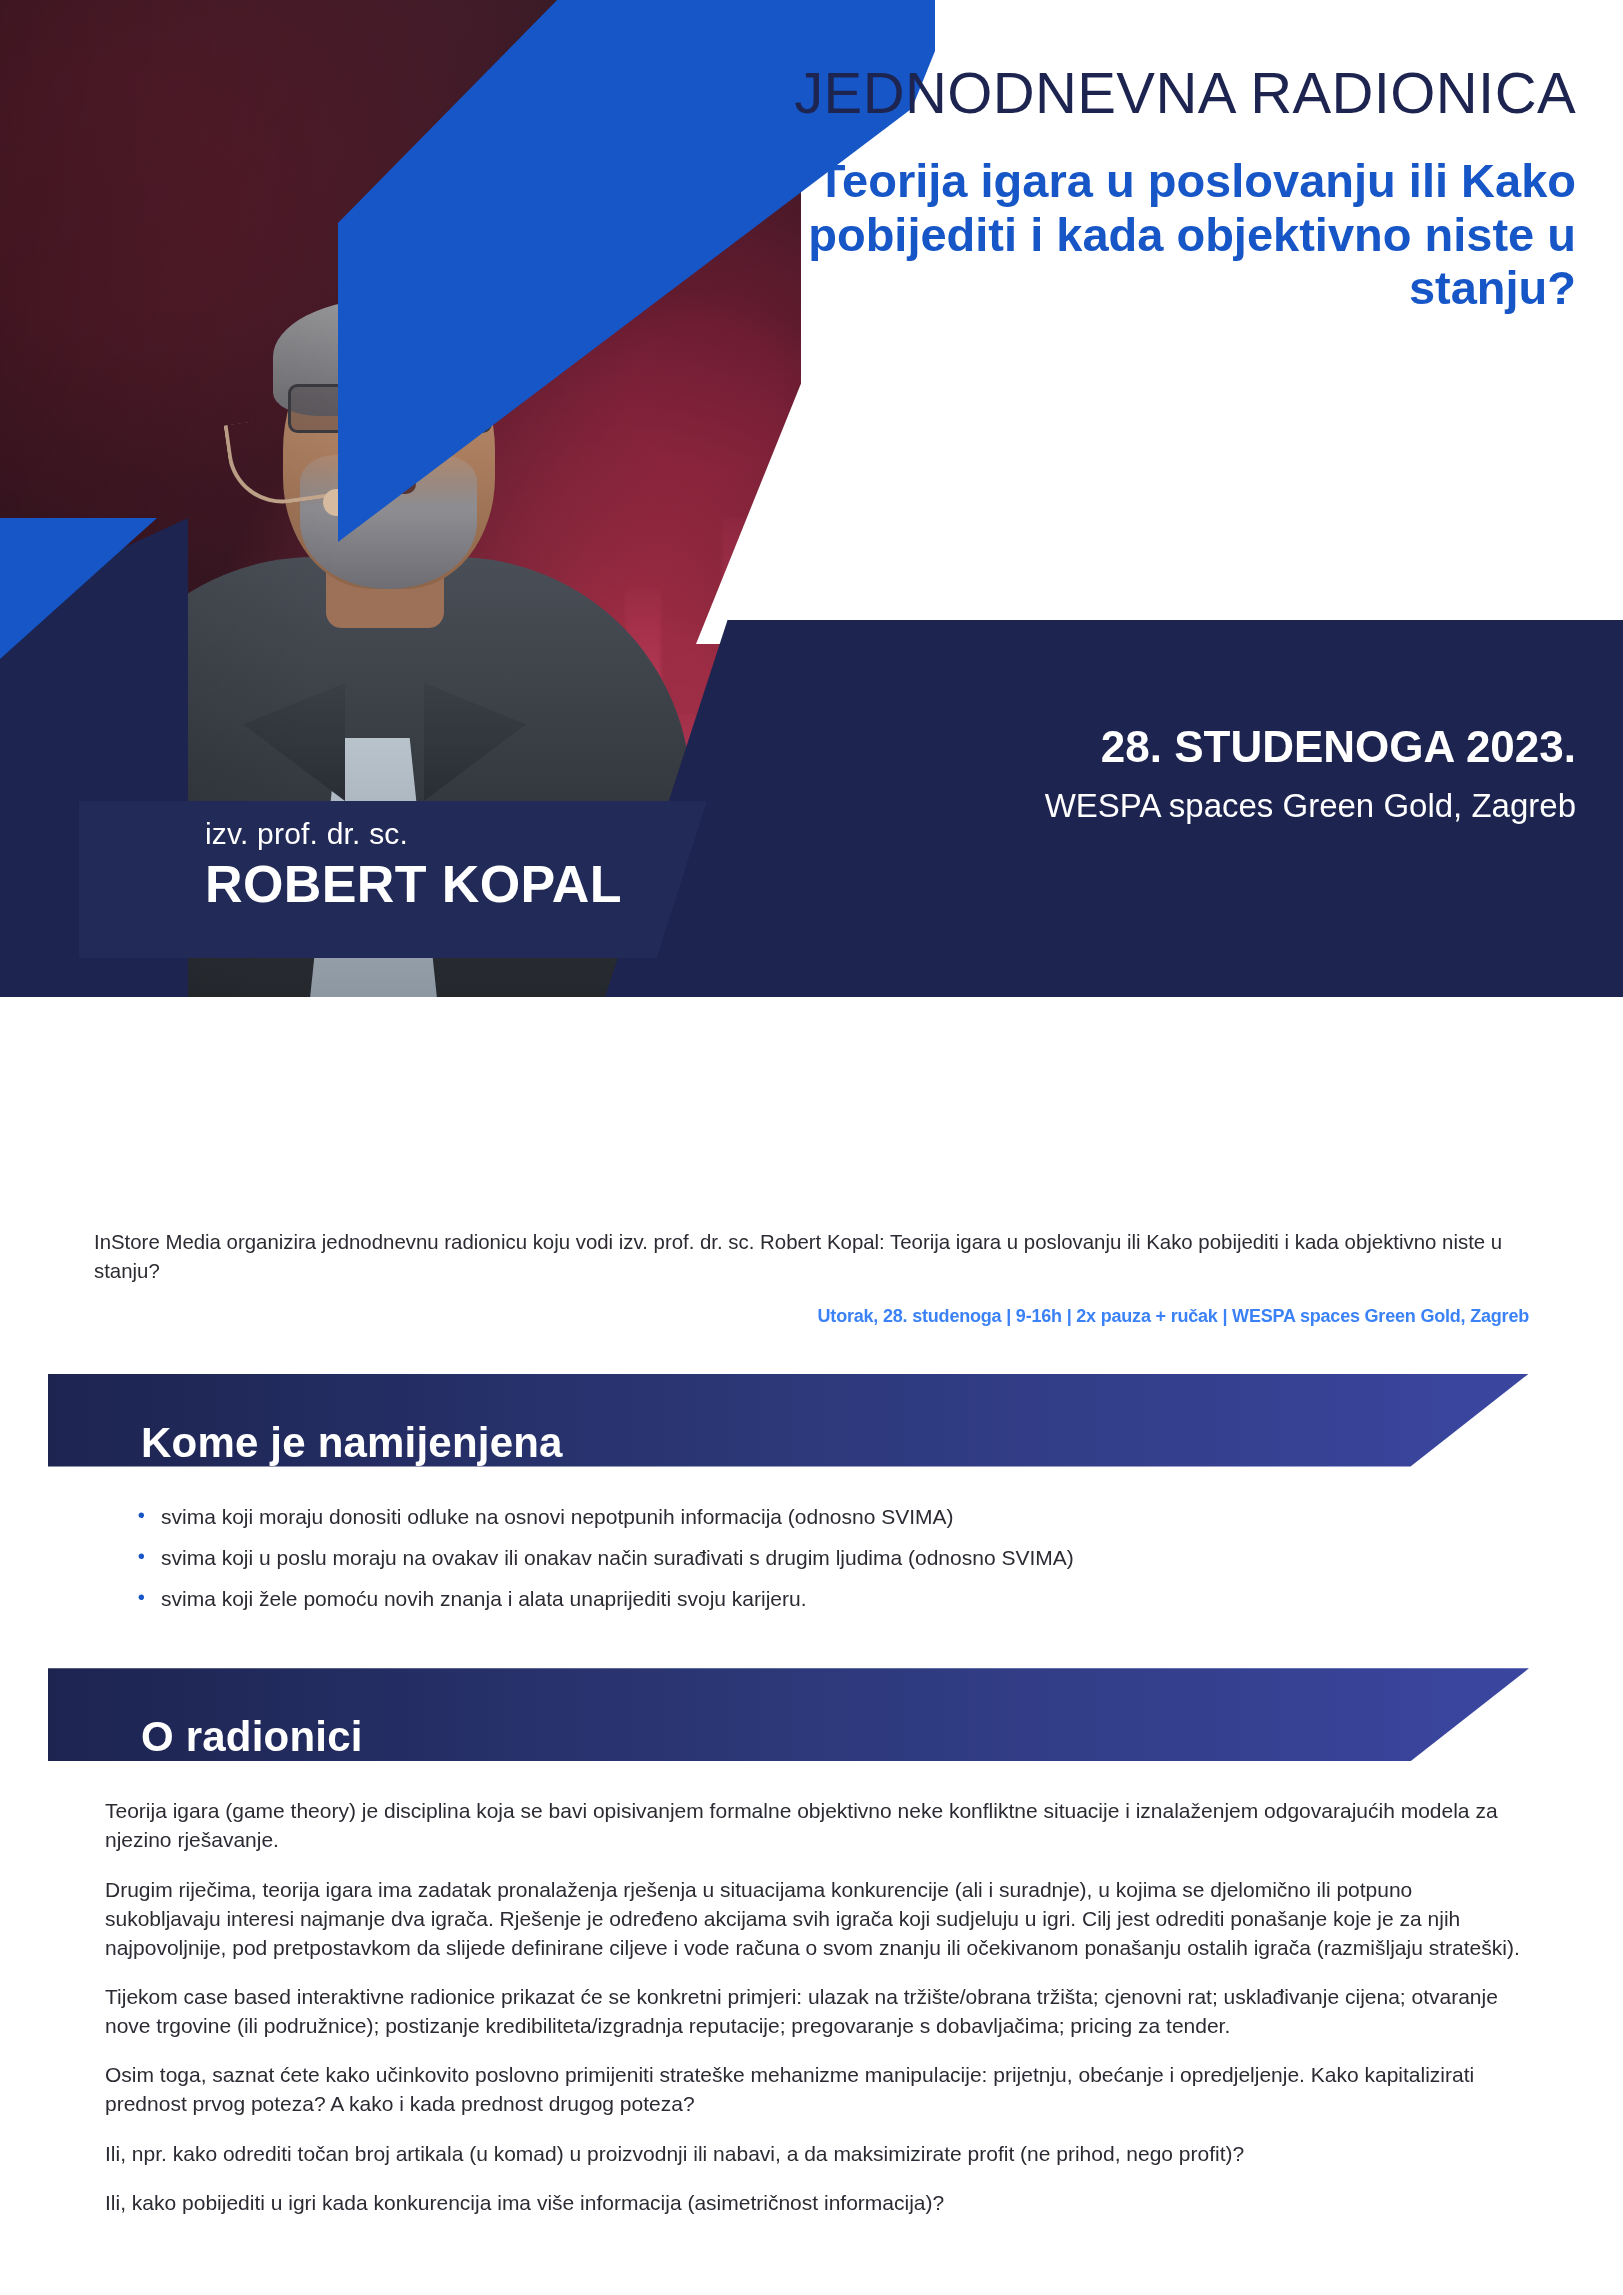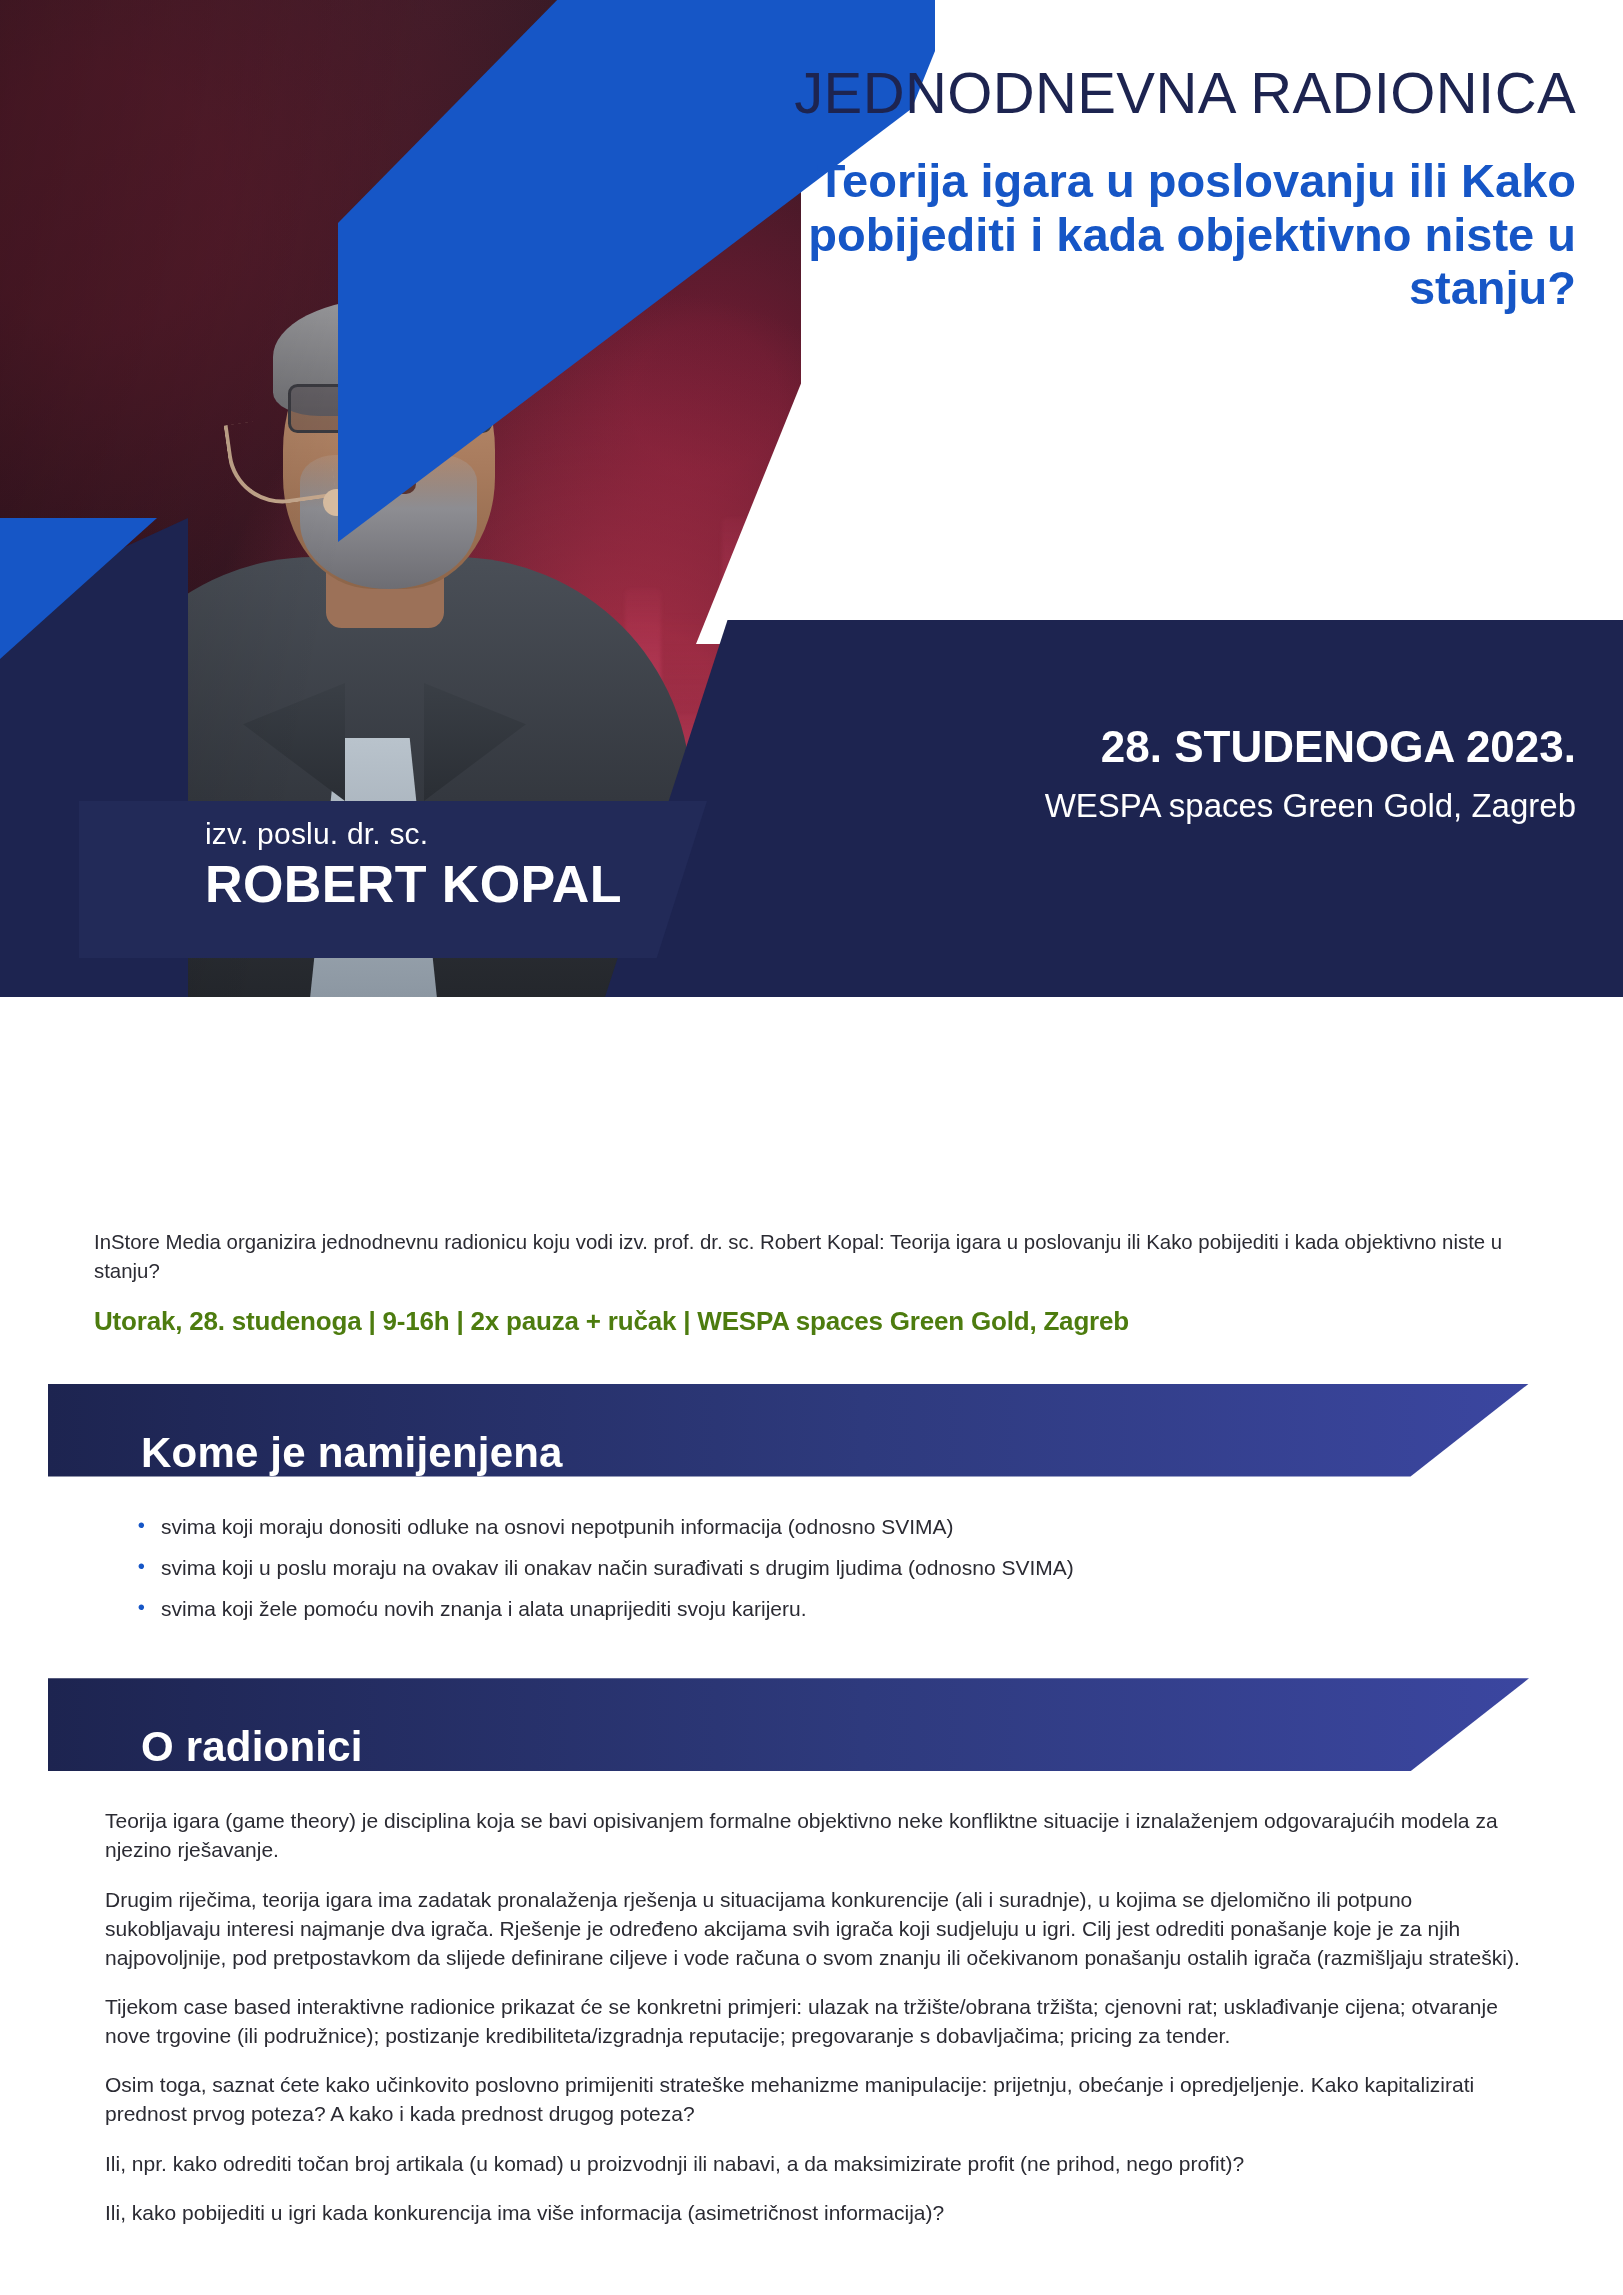--- a/index.html
+++ b/index.html
@@ -197,22 +197,23 @@
     font-size: 33px; font-weight: 400; color: #ffffff; line-height: 1.22; margin: 0;
   }
 
   
   .content { padding: 52px 94px 0 94px; }
 
   .intro-text {
     font-size: 20.4px; line-height: 1.4; color: #2b2b33; margin: 0 0 20.4px 0;
   }
   .intro-highlight {
-    font-size: 26px; font-weight: 700; color: #4d7c0f; margin: 0 0 47px 0;
+    font-size: 18px; font-weight: 700; color: #3b82f6; margin: 0 0 47px 0;
     letter-spacing: -0.2px;
+    text-align: right;
   }
 
   .section-tag {
     position: relative;
     display: inline-block;
     height: 93px;
     margin: 0 0 36px -46px;
     padding: 0 91px 0 93px;
     background: linear-gradient(90deg, #1d2450 0%, #2e3a7d 55%, #3b46a0 100%);
     clip-path: polygon(0 0, 100% 0, 92% 100%, 0 100%);
@@ -283,21 +284,21 @@
     <h2 class="kicker">JEDNODNEVNA RADIONICA</h2>
     <h1 class="headline">Teorija igara u poslovanju ili Kako pobijediti i kada objektivno niste u stanju?</h1>
   </div>
 
   <div class="hero-meta">
     <p class="date-line">28. STUDENOGA 2023.</p>
     <p class="venue-line">WESPA spaces Green Gold, Zagreb</p>
   </div>
 
   <div class="name-plate">
-    <p class="name-role">izv. poslu. dr. sc.</p>
+    <p class="name-role">izv. prof. dr. sc.</p>
     <p class="name-main">ROBERT KOPAL</p>
   </div>
 </div>
 
 <div class="content">
 
   <p class="intro-text">InStore Media organizira jednodnevnu radionicu koju vodi izv. prof. dr. sc. Robert Kopal: Teorija igara u poslovanju ili Kako pobijediti i kada objektivno niste u stanju?</p>
   <p class="intro-highlight">Utorak, 28. studenoga | 9-16h | 2x pauza + ručak | WESPA spaces Green Gold, Zagreb</p>
 
   <div class="section-tag">

